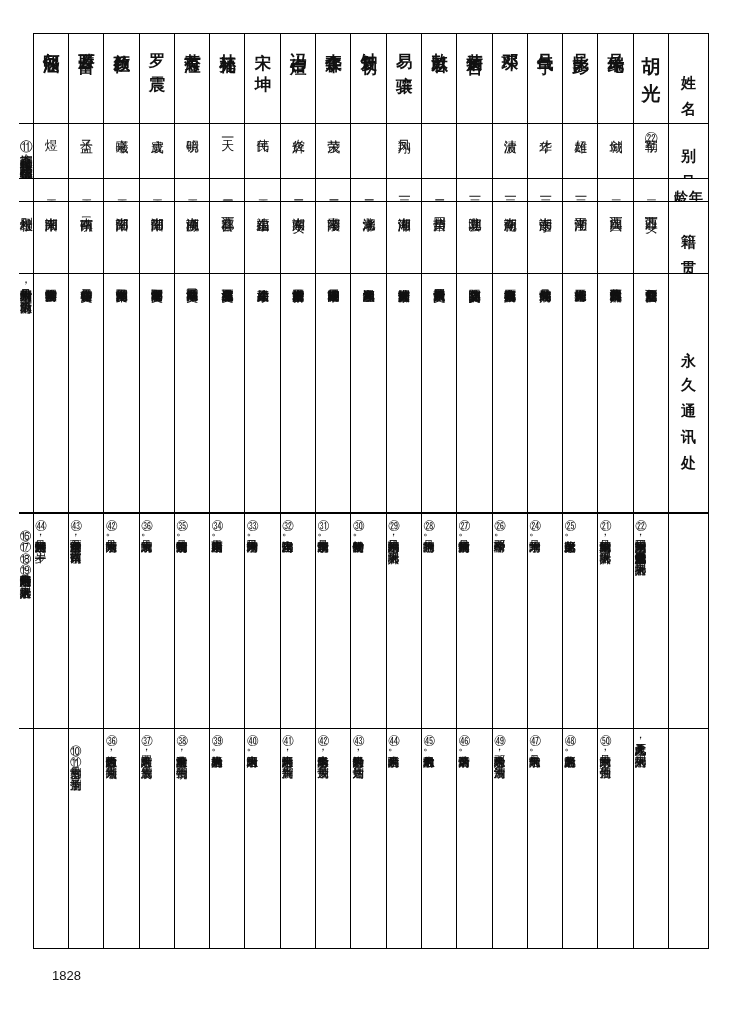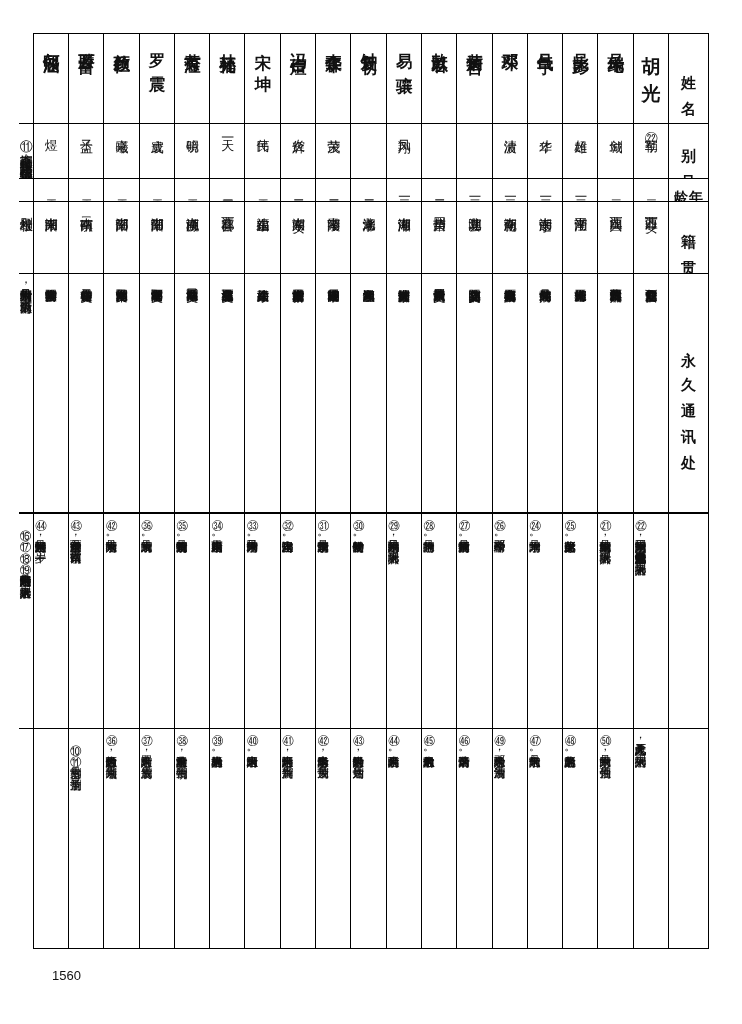--- a/index.html
+++ b/index.html
@@ -940,14 +940,14 @@
         <div class="cell band-note2">
           <div class="notecell">
               <span class="v"></span>
             </div>
         </div>
       </div>
 
     </div>
   </div>
 
-  <div class="page-number">1560</div>
+  <div class="page-number">1828</div>
 </div>
 
 </body></html>

